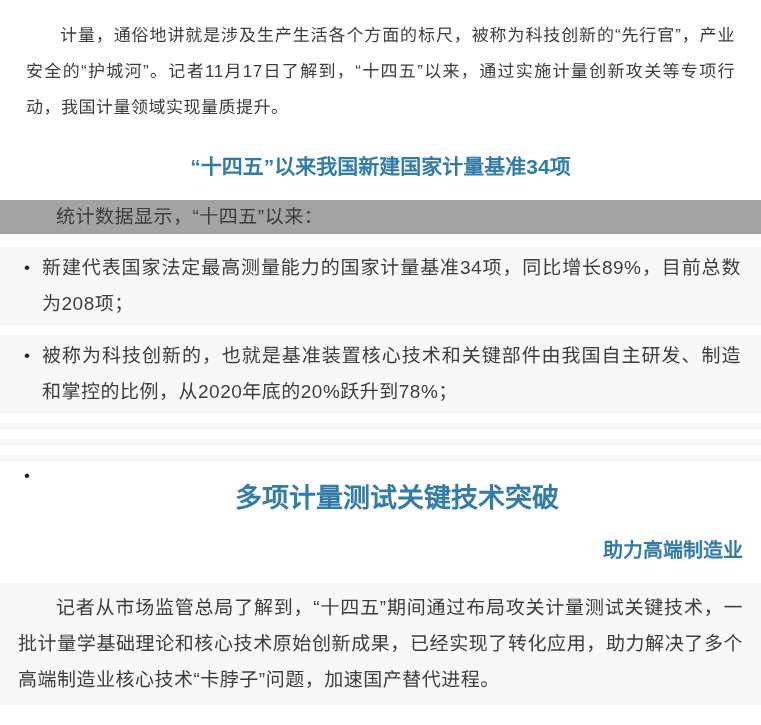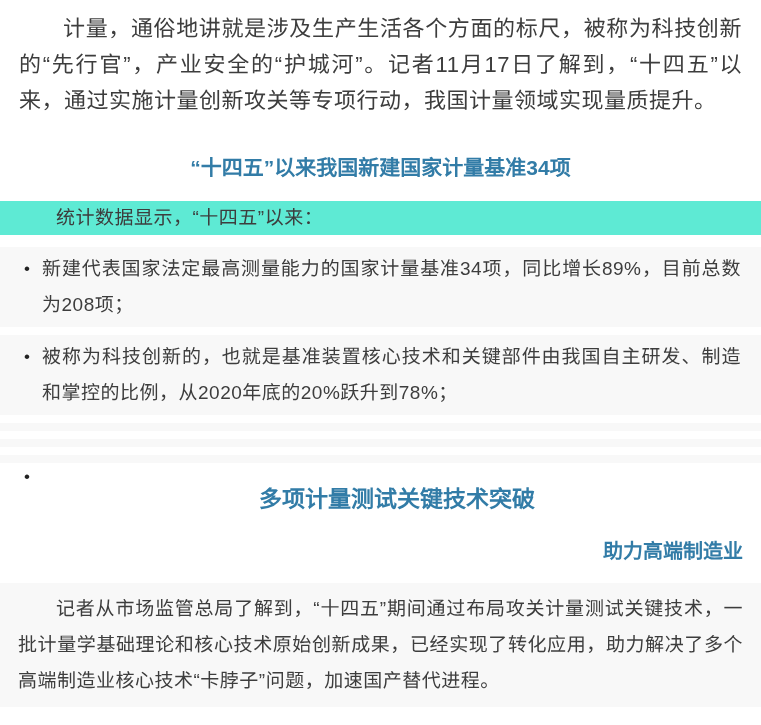--- a/index.html
+++ b/index.html
@@ -11,46 +11,46 @@
     width: 761px;
     height: 725px;
     overflow: hidden;
     font-family: "Liberation Sans", "DejaVu Sans", sans-serif;
     color: #3d3d3d;
   }
   .article {
     width: 761px;
   }
   .para {
-    font-size: 22px;
+    font-size: 17px;
     line-height: 36px;
     text-align: justify;
     text-indent: 2em;
     padding: 18px 18px;
-    margin: 1px;
+    margin: 8px;
     letter-spacing: 0.5px;
   }
   .para.intro {
     padding-top: 10px;
   }
   h1.section-heading, h2.section-heading {
     text-align: center;
     font-weight: bold;
     color: #327ca7;
     margin: 0;
     padding: 0 18px;
   }
   h1.section-heading {
     font-size: 21px;
     line-height: 26px;
-    margin-top: 18px;
+    margin-top: 10px;
     margin-bottom: 20px;
   }
   .lead-band {
-    background: #5eead4;
+    background: #a3a3a3;
     font-size: 19px;
     line-height: 20px;
     text-indent: 2em;
     padding: 7px 18px;
     margin: 6px 0 12px 0;
     letter-spacing: 0.5px;
   }
   ul.bullet-list {
     list-style: none;
     margin: 0;
@@ -69,21 +69,21 @@
   ul.bullet-list li .dot {
     position: absolute;
     left: 24px;
     top: 4px;
     width: 14px;
     line-height: 36px;
     font-size: 17px;
     color: #222222;
   }
   h2.section-heading.sub1 {
-    font-size: 23px;
+    font-size: 27px;
     line-height: 24px;
     margin-top: 24px;
     margin-left: 33px;
   }
   h2.section-heading.sub2 {
     font-size: 20px;
     line-height: 24px;
     margin-top: 28px;
     text-align: right;
   }

